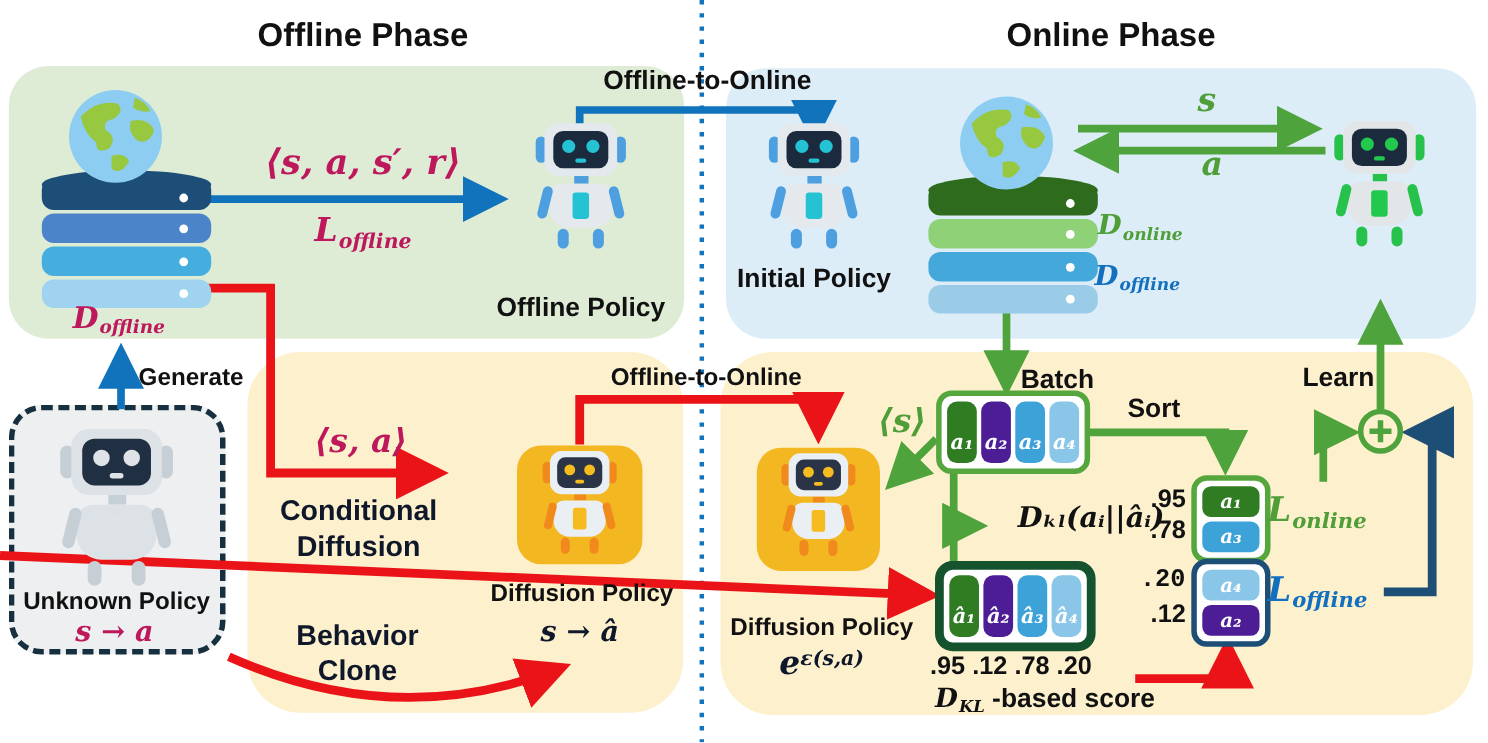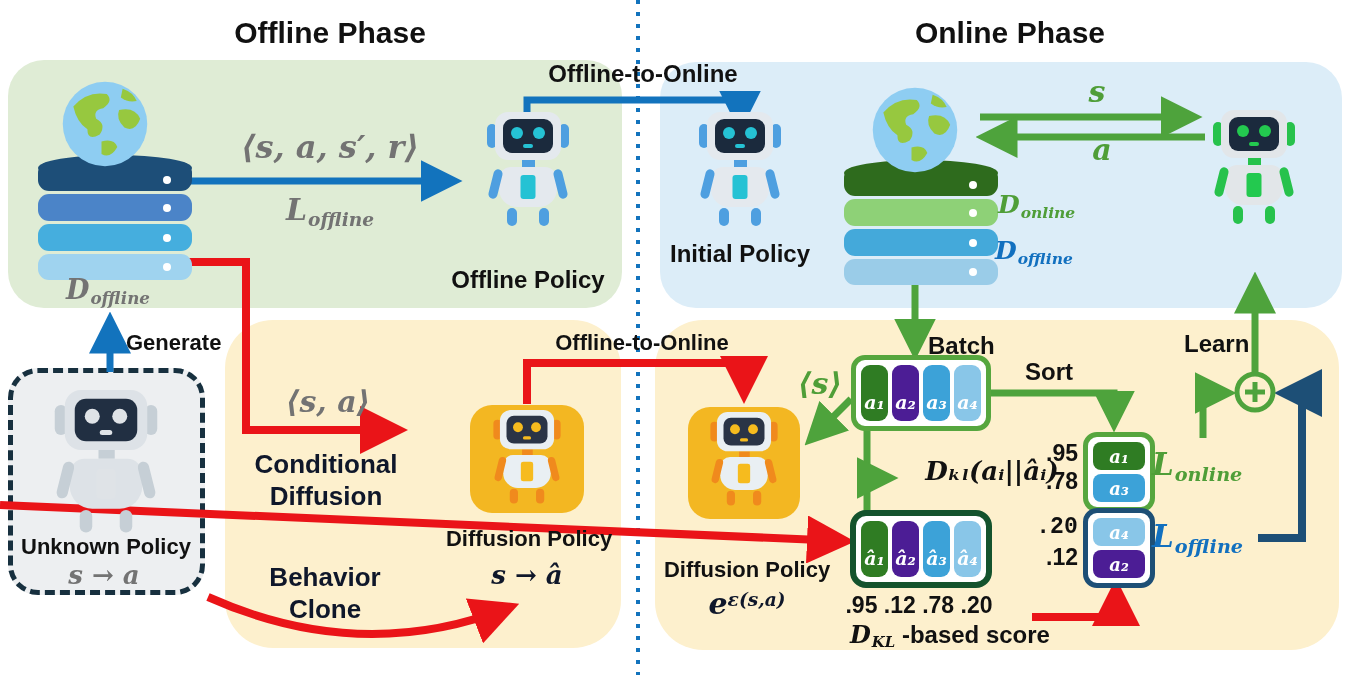--- a/index.html
+++ b/index.html
@@ -6,21 +6,21 @@
   #stage{position:relative;width:1353px;height:675px;overflow:hidden;
          font-family:"Liberation Sans",sans-serif;}
   .panel{position:absolute;z-index:0;}
   #svgLayer{position:absolute;left:0;top:0;z-index:1;pointer-events:none;}
   .lbl{position:absolute;z-index:2;font-weight:bold;color:#111;white-space:nowrap;
        font-family:"Liberation Sans",sans-serif;}
   .ctr{transform:translateX(-50%);}
   .math{font-family:"DejaVu Serif",serif;font-style:italic;font-weight:bold;}
   .math sub{font-size:62%;vertical-align:-0.3em;margin-left:1px;font-style:italic;}
   .math sup{font-size:62%;vertical-align:0.45em;font-style:italic;}
-  .blue-t{color:#737373;} .green-t{color:#4f9e38;} .red-t{color:#0f172a;} .navy-t{color:#1270bf;}
+  .blue-t{color:#be185d;} .green-t{color:#4f9e38;} .red-t{color:#0f172a;} .navy-t{color:#1270bf;}
 
   
   .robot{position:absolute;width:84px;height:114px;z-index:2;}
   .robot .ear{position:absolute;top:12px;width:10px;height:24px;border-radius:5px;background:var(--accent);}
   .robot .ear.l{left:1px}.robot .ear.r{right:1px}
   .robot .head{width:66px;height:48px;background:var(--shell);border-radius:13px;margin:0 auto;position:relative;}
   .robot .face{position:absolute;left:8px;right:8px;top:7px;bottom:7px;background:var(--facebg);
                border-radius:9px;display:flex;align-items:center;justify-content:center;gap:10px;}
   .robot .eye{width:12px;height:12px;border-radius:50%;background:var(--accent2);margin-top:-6px;}
   .robot .mouth{position:absolute;left:50%;bottom:5px;transform:translateX(-50%);
@@ -325,21 +325,21 @@
         <div class="leg r"></div>
     </div>
   </div>
   <div class="lbl ctr" style="left:747px;top:557px;font-size:22px;">Diffusion Policy</div>
   <div class="lbl ctr math red-t" style="left:747px;top:586px;font-size:30px;">
     <span>e</span><sup>ε(s,a)</sup>
   </div>
 
   <div class="lbl ctr math" style="left:992px;top:456px;font-size:26px;color:#111;">Dₖₗ(aᵢ||âᵢ)</div>
 
-  <div class="cellbox" style="left:850px;top:510px;border:6px solid #14532d;border-radius:16px;">
+  <div class="cellbox" style="left:850px;top:510px;border:8px solid #14532d;border-radius:16px;">
     <div class="cell c-dg">â₁</div>
     <div class="cell c-lg">â₂</div>
     <div class="cell c-bl">â₃</div>
     <div class="cell c-lb">â₄</div>
   </div>
   <div class="lbl ctr" style="left:919px;top:592px;font-size:23px;">.95 .12 .78 .20</div>
   <div class="lbl ctr" style="left:950px;top:620px;font-size:24px;">
     <span class="math"><span>D</span><sub>KL</sub></span><span> -based score</span>
   </div>
 

